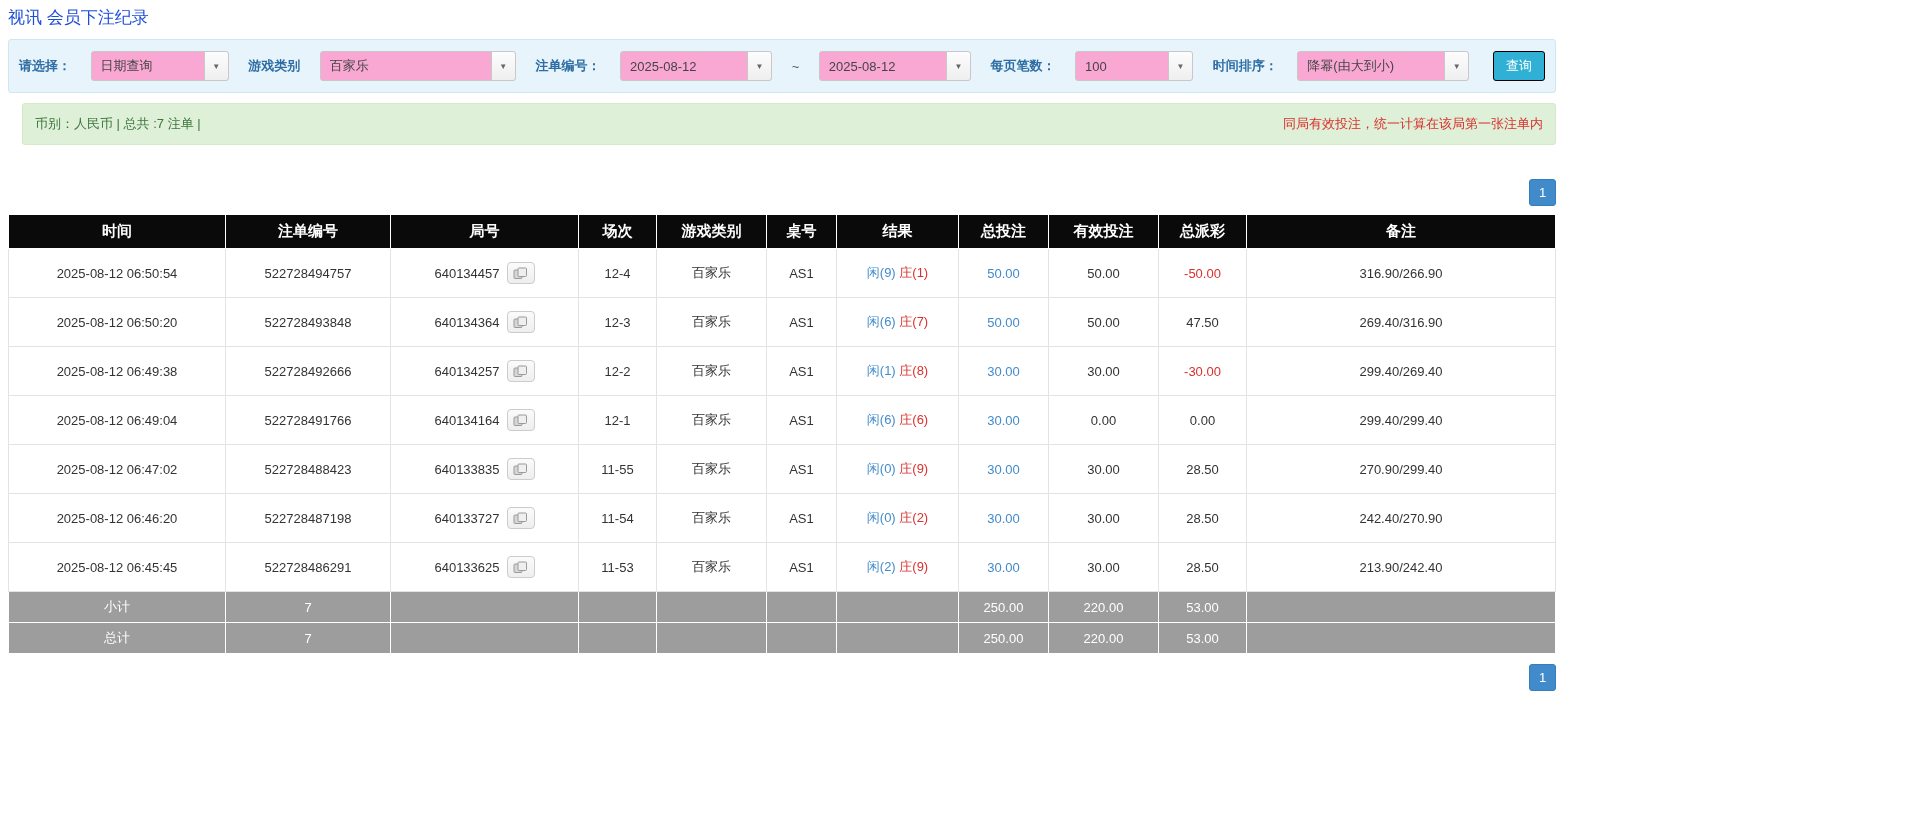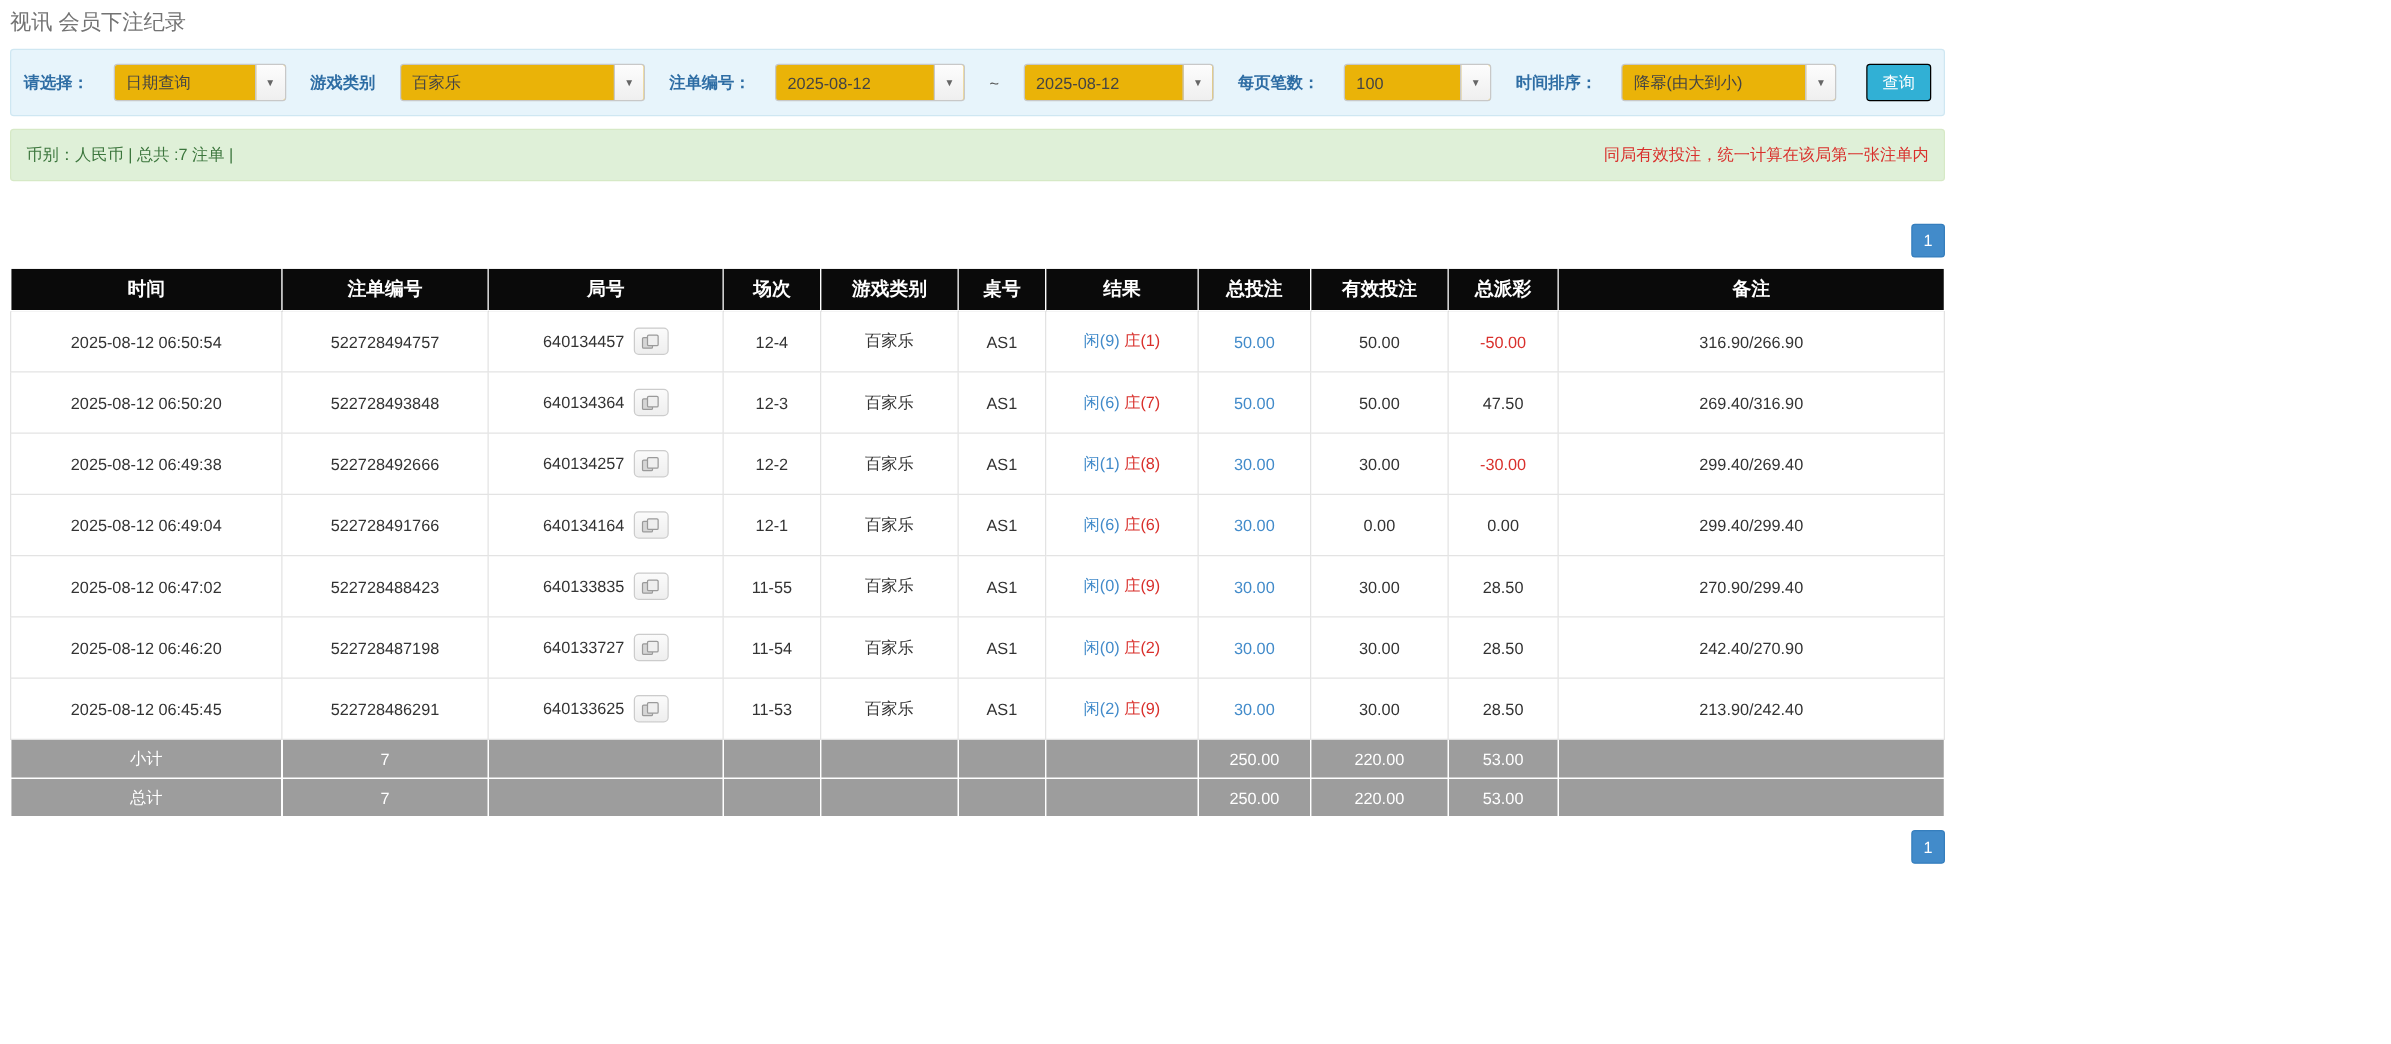--- a/index.html
+++ b/index.html
@@ -18,40 +18,40 @@
   body{
     background:#fff;
     font-family:"Liberation Sans","DejaVu Sans",sans-serif;
     font-size:13px;
     color:#333;
   }
   .wrap{width:1548px;margin:0 0 0 8px;padding-top:2px;}
   h1.page-title{
     font-size:17px;
     font-weight:500;
-    color:#737373;
+    color:#1d4ed8;
     padding:4px 0 10px 0;
   }
   
   .filter-bar{
     background:var(--filter-bg);
     border:1px solid var(--filter-border);
     border-radius:3px;
     padding:11px 10px;
     display:flex;
     align-items:center;
     gap:7px;
     flex-wrap:nowrap;
     justify-content:space-between;
   }
   .flabel{color:#2e6da4;font-weight:bold;white-space:nowrap;}
   .combo{
     display:inline-flex;
     align-items:stretch;
-    background:#eab308;
+    background:#f9a8d4;
     border:1px solid #c8c8c8;
     border-radius:3px;
     height:30px;
     overflow:hidden;
   }
   .combo-value{
     flex:1;
     display:flex;
     align-items:center;
     padding:0 9px;
@@ -85,20 +85,21 @@
   
   .info-bar{
     margin-top:10px;
     background:var(--green-bg);
     border:1px solid var(--green-border);
     border-radius:3px;
     padding:11px 12px;
     display:flex;
     justify-content:space-between;
     align-items:center;
+    margin-left:14px;
   }
   .info-left{color:var(--green-text);}
   .info-right{color:var(--red);}
   
   .pager{display:flex;justify-content:flex-end;}
   .pager.top{margin:34px 0 8px 0;}
   .pager.bottom{margin:10px 0 20px 0;}
   .page-btn{
     min-width:27px;
     height:27px;

